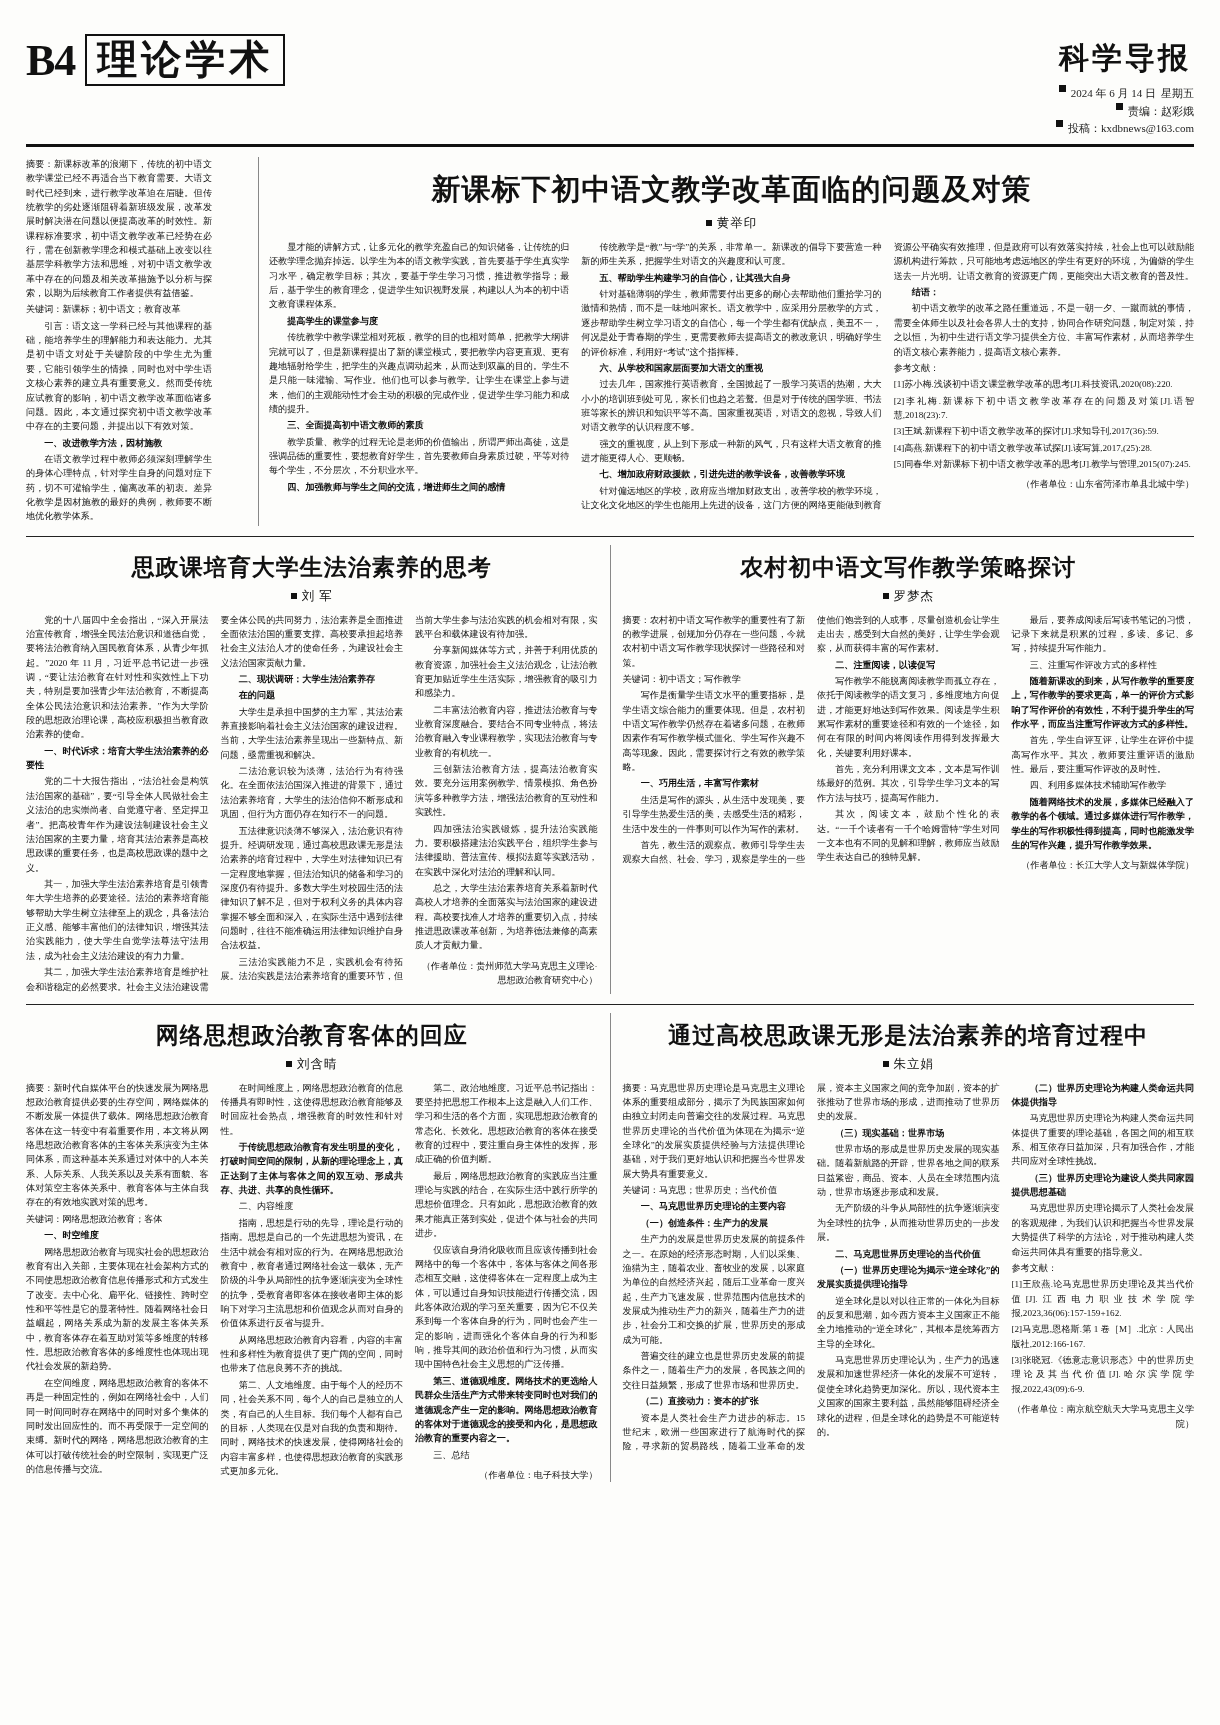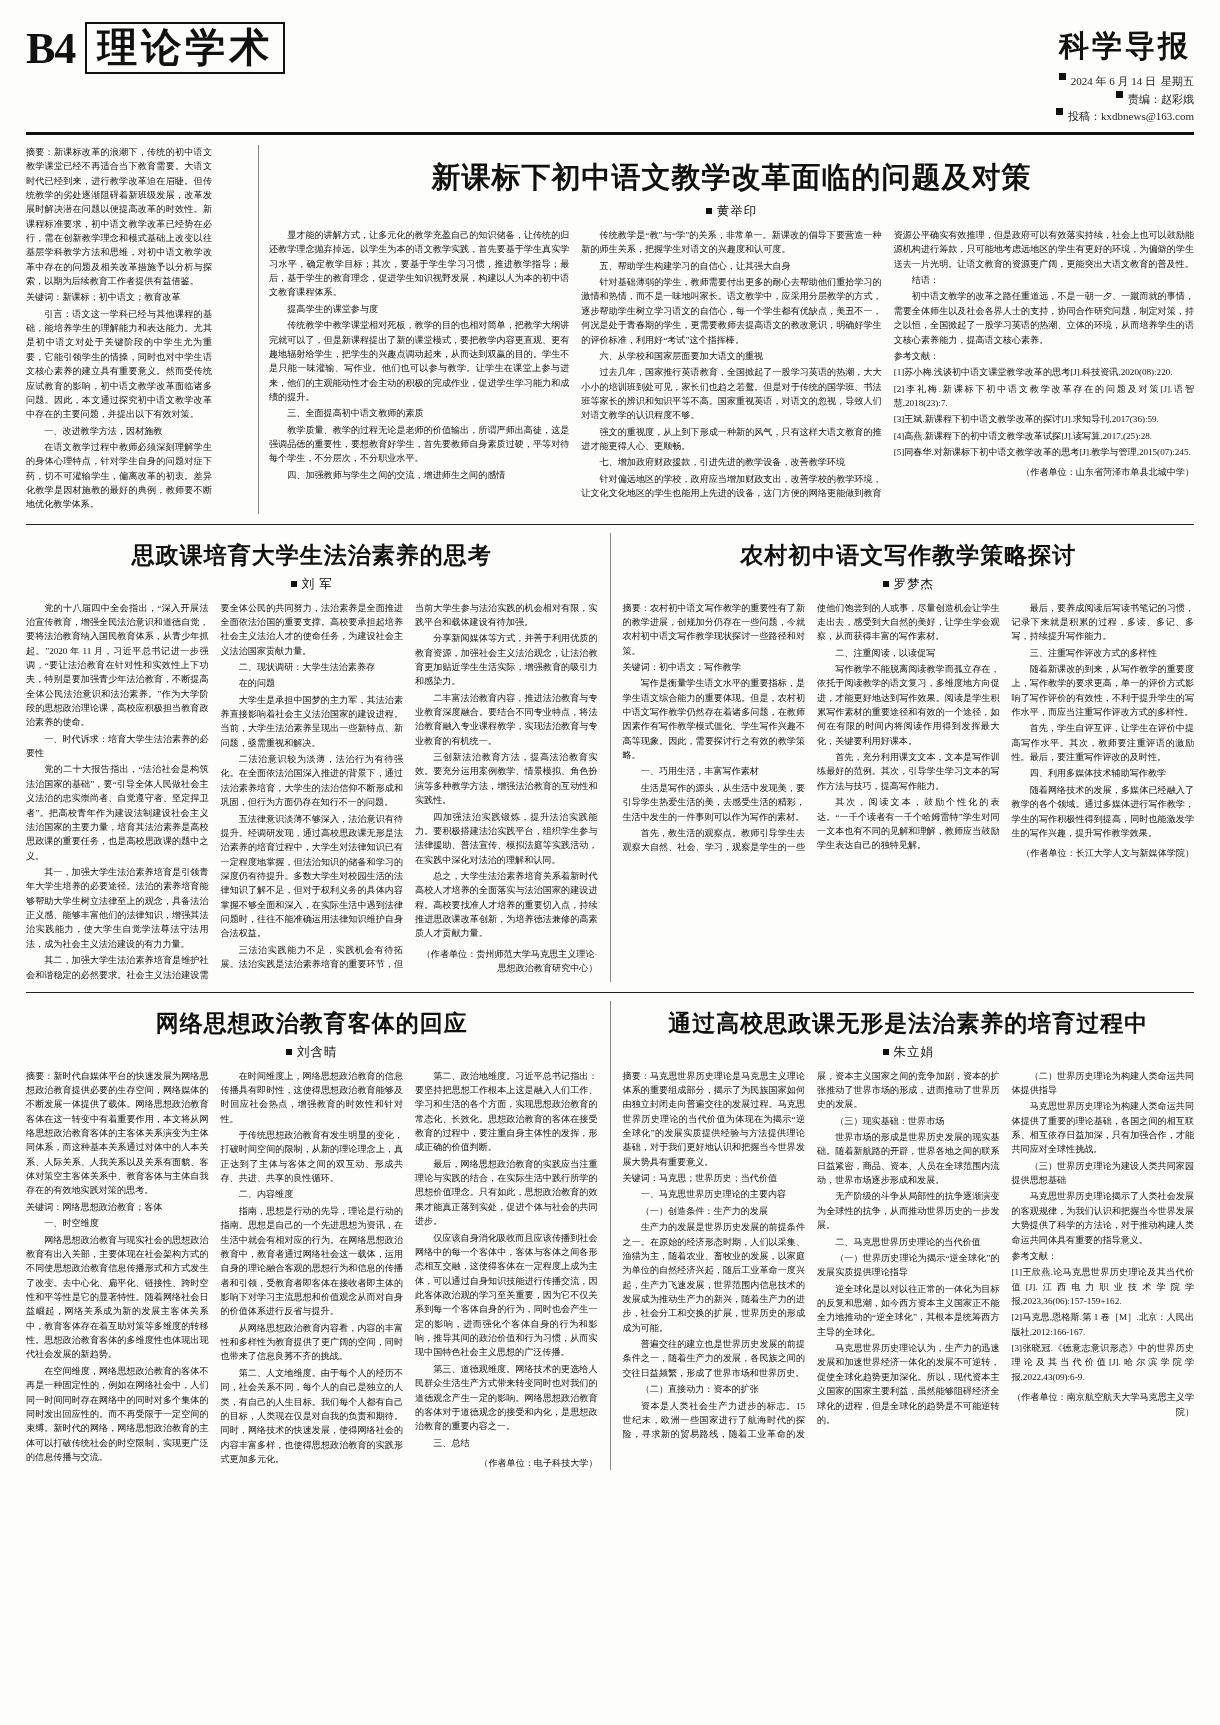--- a/index.html
+++ b/index.html
@@ -4,21 +4,21 @@
 <style>
   * { box-sizing: border-box; }
   html, body { margin:0; padding:0; }
   body {
     width:1220px; height:1725px;
     background:#fdfdfb;
     font-family:"Liberation Serif", serif;
     color:#111;
     position:relative;
   }
-  .page { width:1220px; height:1393px; padding:22px 26px; position:relative; }
+  .page { width:1220px; height:1393px; padding:34px 26px; position:relative; }
 
   
   .masthead { display:flex; align-items:flex-start; justify-content:space-between; border-bottom:3px solid #111; padding-bottom:6px; }
   .mast-left { display:flex; align-items:center; gap:10px; }
   .page-num { font-family:"Liberation Serif", serif; font-size:44px; font-weight:bold; letter-spacing:-1px; }
   .mast-title-box { border:2px solid #111; padding:2px 10px 4px; }
   .mast-title { font-family:"DejaVu Serif", serif; font-size:40px; font-weight:bold; letter-spacing:4px; line-height:1.05; }
   .mast-right { text-align:right; padding-top:4px; }
   .paper-name { font-family:"DejaVu Serif", serif; font-size:30px; font-weight:bold; letter-spacing:3px; margin-bottom:6px;text-align:center; }
   .mast-meta { font-size:11px; line-height:1.6; color:#222; }
@@ -26,21 +26,21 @@
   .sq { display:inline-block; width:7px; height:7px; background:#111; }
 
   
   .headline { text-align:center; font-family:"DejaVu Serif", serif; font-weight:bold; line-height:1.25; }
   .h-main { font-size:29px; letter-spacing:1px; margin:14px 0 8px; }
   .h-sec  { font-size:23px; letter-spacing:1px; margin:8px 0 6px; }
   .byline { text-align:center; font-size:12.5px; margin-bottom:8px; letter-spacing:1px; }
   .byline .sq { width:6px; height:6px; margin-right:5px; position:relative; top:-1px; }
   .body-text { font-size:9.1px; line-height:1.58; text-align:justify; text-justify:inter-ideograph; color:#111; }
   .body-text p { margin:0 0 2px; text-indent:2em; }
-  .body-text p.sub { font-weight:normal; text-indent:2em; }
+  .body-text p.sub { font-weight:bold; text-indent:2em; }
   .body-text p.kw { text-indent:0; }
   .sign { text-align:right; font-size:9.1px; margin-top:6px; }
 
   hr.rule { border:0; border-top:1px solid #222; margin:10px 0 8px; }
   .top-area { display:flex;gap:36px; }
   .top-left { width:196px; padding-right:10px; }
   .top-right { flex:1; padding-left:10px; border-left:1px solid #888; }
 
   .two-pane { display:flex; }
   .pane { flex:1; }
@@ -104,21 +104,21 @@
         <p class="sub">四、加强教师与学生之间的交流，增进师生之间的感情</p>
         <p>传统教学是“教”与“学”的关系，非常单一。新课改的倡导下要营造一种新的师生关系，把握学生对语文的兴趣度和认可度。</p>
         <p class="sub">五、帮助学生构建学习的自信心，让其强大自身</p>
         <p>针对基础薄弱的学生，教师需要付出更多的耐心去帮助他们重拾学习的激情和热情，而不是一味地叫家长。语文教学中，应采用分层教学的方式，逐步帮助学生树立学习语文的自信心，每一个学生都有优缺点，美丑不一，何况是处于青春期的学生，更需要教师去提高语文的教改意识，明确好学生的评价标准，利用好“考试”这个指挥棒。</p>
         <p class="sub">六、从学校和国家层面要加大语文的重视</p>
         <p>过去几年，国家推行英语教育，全国掀起了一股学习英语的热潮，大大小小的培训班到处可见，家长们也趋之若鹜。但是对于传统的国学班、书法班等家长的辨识和知识平等不高。国家重视英语，对语文的忽视，导致人们对语文教学的认识程度不够。</p>
         <p>强文的重视度，从上到下形成一种新的风气，只有这样大语文教育的推进才能更得人心、更顺畅。</p>
         <p class="sub">七、增加政府财政援款，引进先进的教学设备，改善教学环境</p>
         <p>针对偏远地区的学校，政府应当增加财政支出，改善学校的教学环境，让文化文化地区的学生也能用上先进的设备，这门方便的网络更能做到教育资源公平确实有效推理，但是政府可以有效落实持续，社会上也可以鼓励能源机构进行筹款，只可能地考虑远地区的学生有更好的环境，为偏僻的学生送去一片光明。让语文教育的资源更广阔，更能突出大语文教育的普及性。</p>
         <p class="sub">结语：</p>
-        <p>初中语文教学的改革之路任重道远，不是一朝一夕、一蹴而就的事情，需要全体师生以及社会各界人士的支持，协同合作研究问题，制定对策，持之以恒，全国掀起了一股学习英语的热潮、立体的环境，从而培养学生的语文核心素养能力，提高语文核心素养。</p>
+        <p>初中语文教学的改革之路任重道远，不是一朝一夕、一蹴而就的事情，需要全体师生以及社会各界人士的支持，协同合作研究问题，制定对策，持之以恒，为初中生进行语文学习提供全方位、丰富写作素材，从而培养学生的语文核心素养能力，提高语文核心素养。</p>
         <p class="kw">参考文献：</p>
         <p class="kw">[1]苏小梅.浅谈初中语文课堂教学改革的思考[J].科技资讯,2020(08):220.</p>
         <p class="kw">[2]李礼梅.新课标下初中语文教学改革存在的问题及对策[J].语智慧,2018(23):7.</p>
         <p class="kw">[3]王斌.新课程下初中语文教学改革的探讨[J].求知导刊,2017(36):59.</p>
         <p class="kw">[4]高燕.新课程下的初中语文教学改革试探[J].读写算,2017,(25):28.</p>
         <p class="kw">[5]同春华.对新课标下初中语文教学改革的思考[J].教学与管理,2015(07):245.</p>
         <div class="sign">（作者单位：山东省菏泽市单县北城中学）</div>
       </div>
     </div>
   </div>
@@ -190,21 +190,21 @@
       </div>
       <div class="body-text c3">
         <p class="kw">摘要：新时代自媒体平台的快速发展为网络思想政治教育提供必要的生存空间，网络媒体的不断发展一体提供了载体。网络思想政治教育客体在这一转变中有着重要作用，本文将从网络思想政治教育客体的主客体关系演变为主体同体系，而这种基本关系通过对体中的人本关系、人际关系、人我关系以及关系有面貌、客体对策空主客体关系中、教育客体与主体自我存在的有效地实践对策的思考。</p>
         <p class="kw">关键词：网络思想政治教育；客体</p>
         <p class="sub">一、时空维度</p>
         <p>网络思想政治教育与现实社会的思想政治教育有出入关部，主要体现在社会架构方式的不同使思想政治教育信息传播形式和方式发生了改变。去中心化、扁平化、链接性、跨时空性和平等性是它的显著特性。随着网络社会日益崛起，网络关系成为新的发展主客体关系中，教育客体存在着互助对策等多维度的转移性。思想政治教育客体的多维度性也体现出现代社会发展的新趋势。</p>
         <p>在空间维度，网络思想政治教育的客体不再是一种固定性的，例如在网络社会中，人们同一时间同时存在网络中的同时对多个集体的同时发出回应性的。而不再受限于一定空间的束缚。新时代的网络，网络思想政治教育的主体可以打破传统社会的时空限制，实现更广泛的信息传播与交流。</p>
         <p>在时间维度上，网络思想政治教育的信息传播具有即时性，这使得思想政治教育能够及时回应社会热点，增强教育的时效性和针对性。</p>
         <p class="sub">于传统思想政治教育有发生明显的变化，打破时间空间的限制，从新的理论理念上，真正达到了主体与客体之间的双互动、形成共存、共进、共享的良性循环。</p>
         <p>二、内容维度</p>
-        <p>指南，思想是行动的先导，理论是行动的指南。思想是自己的一个先进思想为资讯，在生活中就会有相对应的行为。在网络思想政治教育中，教育者通过网络社会这一载体，运用自身的理论融合客观的思想行为和信息的传播者和引领，受教育者即客体在接收者即主体的影响下对学习主流思想和价值观念从而对自身的价值体系进行反省与提升。</p>
+        <p>指南，思想是行动的先导，理论是行动的指南。思想是自己的一个先进思想为资讯，在生活中就会有相对应的行为。在网络思想政治教育中，教育者通过网络社会这一载体，无产阶级的斗争从局部性的抗争逐渐演变为全球性的抗争，受教育者即客体在接收者即主体的影响下对学习主流思想和价值观念从而对自身的价值体系进行反省与提升。</p>
         <p>从网络思想政治教育内容看，内容的丰富性和多样性为教育提供了更广阔的空间，同时也带来了信息良莠不齐的挑战。</p>
         <p>第二、人文地维度。由于每个人的经历不同，社会关系不同，每个人的自己是独立的人类，有自己的人生目标。我们每个人都有自己的目标，人类现在仅是对自我的负责和期待。同时，网络技术的快速发展，使得网络社会的内容丰富多样，也使得思想政治教育的实践形式更加多元化。</p>
         <p>第二、政治地维度。习近平总书记指出：要坚持把思想工作根本上这是融入人们工作、学习和生活的各个方面，实现思想政治教育的常态化、长效化。思想政治教育的客体在接受教育的过程中，要注重自身主体性的发挥，形成正确的价值判断。</p>
         <p>最后，网络思想政治教育的实践应当注重理论与实践的结合，在实际生活中践行所学的思想价值理念。只有如此，思想政治教育的效果才能真正落到实处，促进个体与社会的共同进步。</p>
         <p>仅应该自身消化吸收而且应该传播到社会网络中的每一个客体中，客体与客体之间各形态相互交融，这使得客体在一定程度上成为主体，可以通过自身知识技能进行传播交流，因此客体政治观的学习至关重要，因为它不仅关系到每一个客体自身的行为，同时也会产生一定的影响，进而强化个客体自身的行为和影响，推导其间的政治价值和行为习惯，从而实现中国特色社会主义思想的广泛传播。</p>
         <p class="sub">第三、道德观维度。网络技术的更选给人民群众生活生产方式带来转变同时也对我们的道德观念产生一定的影响。网络思想政治教育的客体对于道德观念的接受和内化，是思想政治教育的重要内容之一。</p>
         <p>三、总结</p>
         <div class="sign">（作者单位：电子科技大学）</div>
       </div>
     </div>

